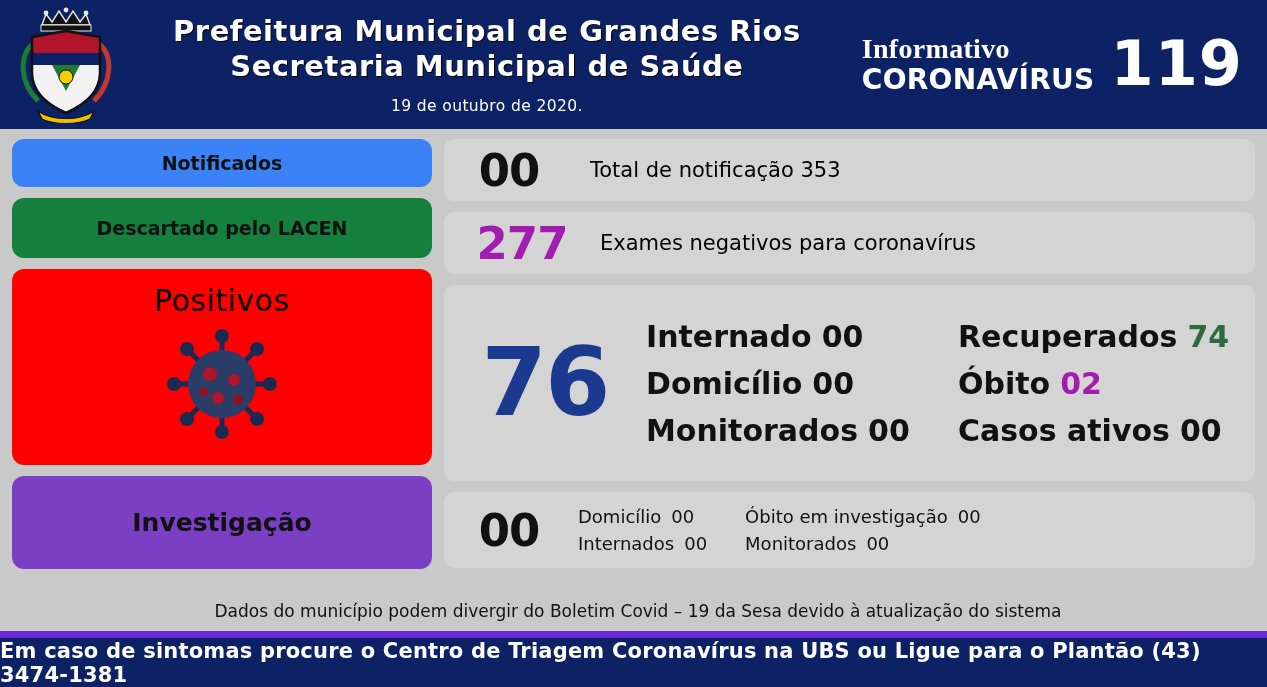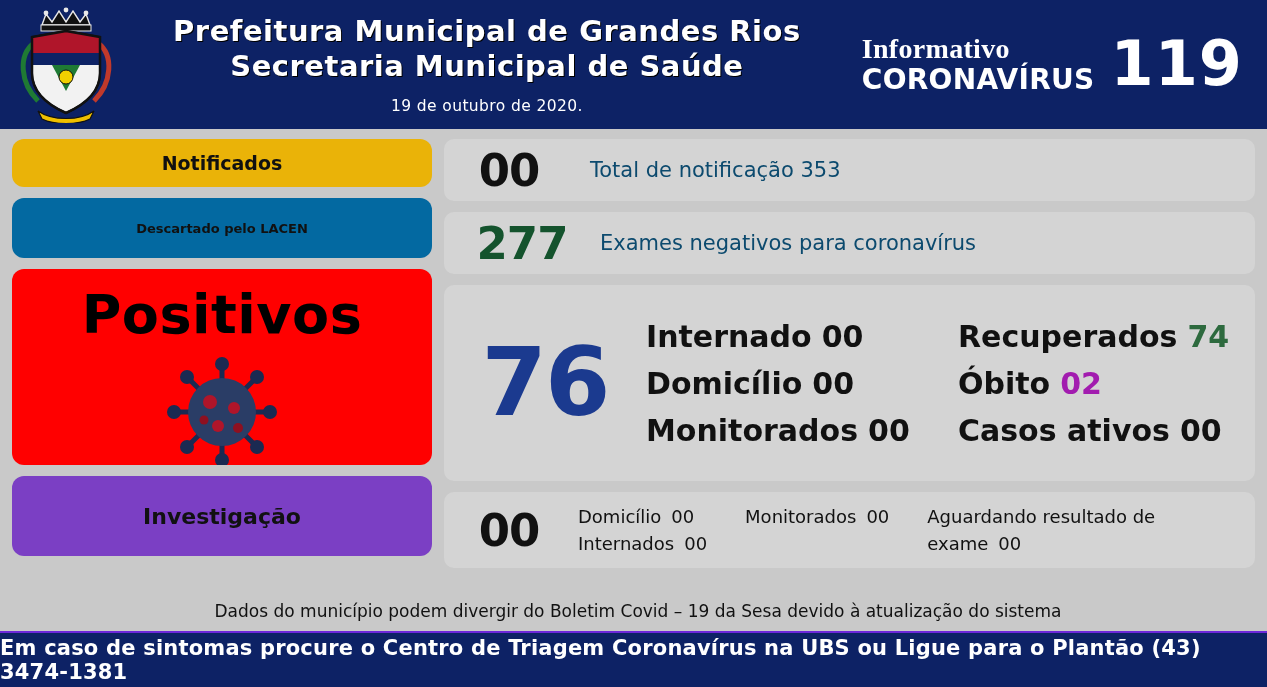--- a/index.html
+++ b/index.html
@@ -117,52 +117,52 @@
   .pill {
     border-radius: 12px;
     display: flex;
     align-items: center;
     justify-content: center;
     font-weight: bold;
     color: #111;
     text-align: center;
   }
   .pill-notificados {
-    background: #eab308;
+    background: #3b82f6;
     height: 48px;
     font-size: 19px;
   }
   .pill-lacen {
-    background: #0369a1;
+    background: #15803d;
     height: 60px;
-    font-size: 13px;
+    font-size: 19px;
   }
   .pill-positivos {
     background: #ff0000;
     height: 196px;
     flex-direction: column;
     justify-content: flex-start;
     padding-top: 14px;
     position: relative;
     overflow: hidden;
   }
   .pill-positivos .label {
-    font-size: 54px;
-    font-weight: bold;
+    font-size: 30px;
+    font-weight: normal;
     letter-spacing: 0.5px;
     color: #000;
     text-align: center;
   }
   .virus-wrap {
     margin-top: 4px;
   }
   .pill-investigacao {
     background: #7b3fc4;
-    height: 80px;
-    font-size: 22px;
+    height: 93px;
+    font-size: 25px;
     color: #111;
   }
 
   .panel {
     background: #d4d4d4;
     border-radius: 10px;
     display: flex;
     align-items: center;
   }
   .panel-total {
@@ -190,26 +190,26 @@
     font-size: 45px;
     font-weight: bold;
     color: #111;
     letter-spacing: -1px;
     min-width: 78px;
     text-align: center;
   }
   .panel-total .caption,
   .panel-neg .caption {
     font-size: 21px;
-    color: #0c4a6e;
+    color: #000000;
   }
   .panel-neg .bignum277 {
     font-size: 45px;
     font-weight: bold;
-    color: #14532d;
+    color: #a21caf;
     letter-spacing: -1px;
     min-width: 104px;
     text-align: center;
   }
 
   .pos-number {
     font-size: 94px;
     font-weight: bold;
     color: #1b3a8f;
     line-height: 1;
@@ -256,21 +256,21 @@
     background: #0d2265;
     color: #fff;
     height: 56px;
     display: flex;
     align-items: center;
     justify-content: center;
     font-size: 21px;
     font-weight: bold;
     letter-spacing: 0.2px;
     flex: none;
-    border-top: 2px solid #6d28d9;
+    border-top: 7px solid #6d28d9;
   }
 </style>
 </head>
 <body>
 
 <div class="poster">
 
   <div class="header">
     <div class="crest">
       <svg width="108" height="116" viewBox="0 0 108 116">
@@ -404,31 +404,26 @@
           <div class="inv-col">
             <div>
               <span>Domicílio</span><span class="val">00</span>
             </div>
             <div>
               <span>Internados</span><span class="val">00</span>
             </div>
           </div>
           <div class="inv-col">
             <div>
+              <span>Óbito  em investigação</span><span class="val">00</span>
+            </div>
+            <div>
               <span>Monitorados</span><span class="val">00</span>
             </div>
           </div>
-          <div class="inv-col">
-            <div>
-              <span>Aguardando resultado de</span>
-            </div>
-            <div>
-              <span>exame</span><span class="val">00</span>
-            </div>
-          </div>
         </div>
       </div>
 
     </div>
   </div>
 
   <div class="note">Dados  do município  podem  divergir  do Boletim  Covid – 19 da Sesa devido à atualização  do sistema</div>
 
   <div class="footer">Em caso de sintomas  procure  o Centro  de Triagem  Coronavírus  na UBS ou Ligue  para  o Plantão  (43) 3474-1381</div>
 </div>

